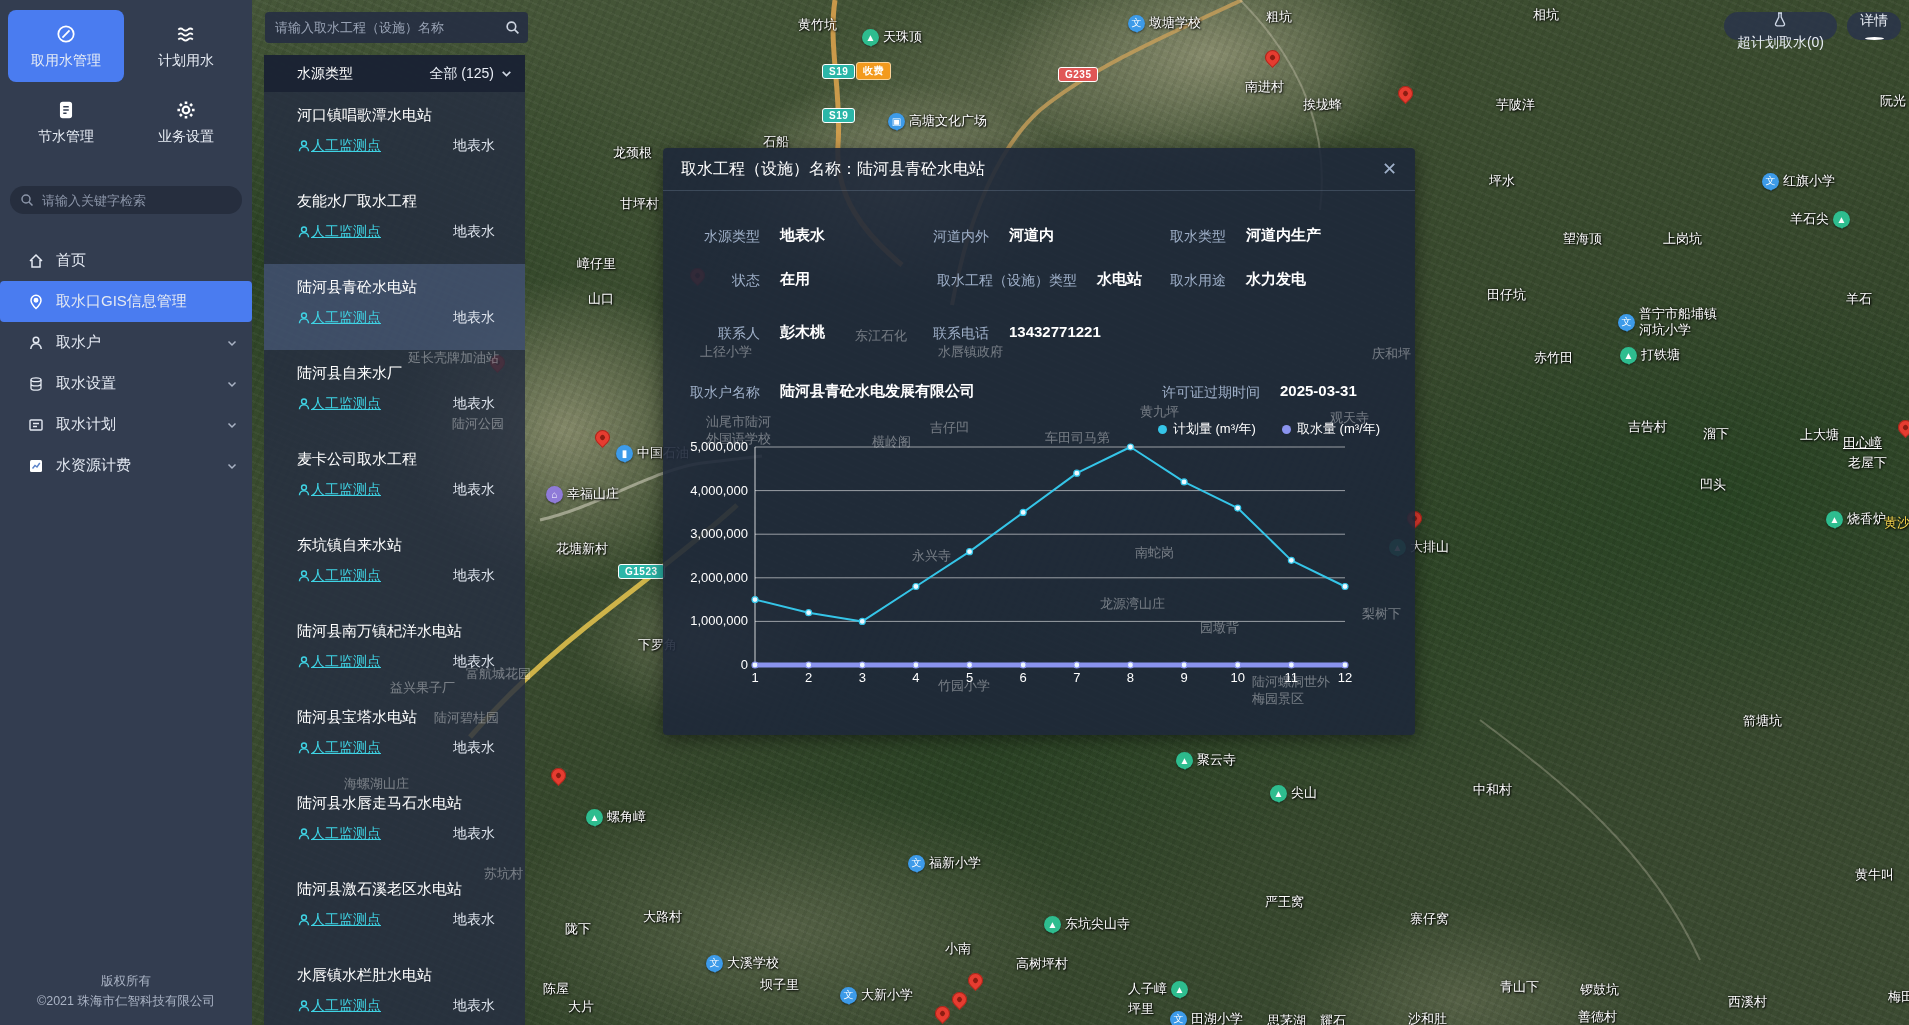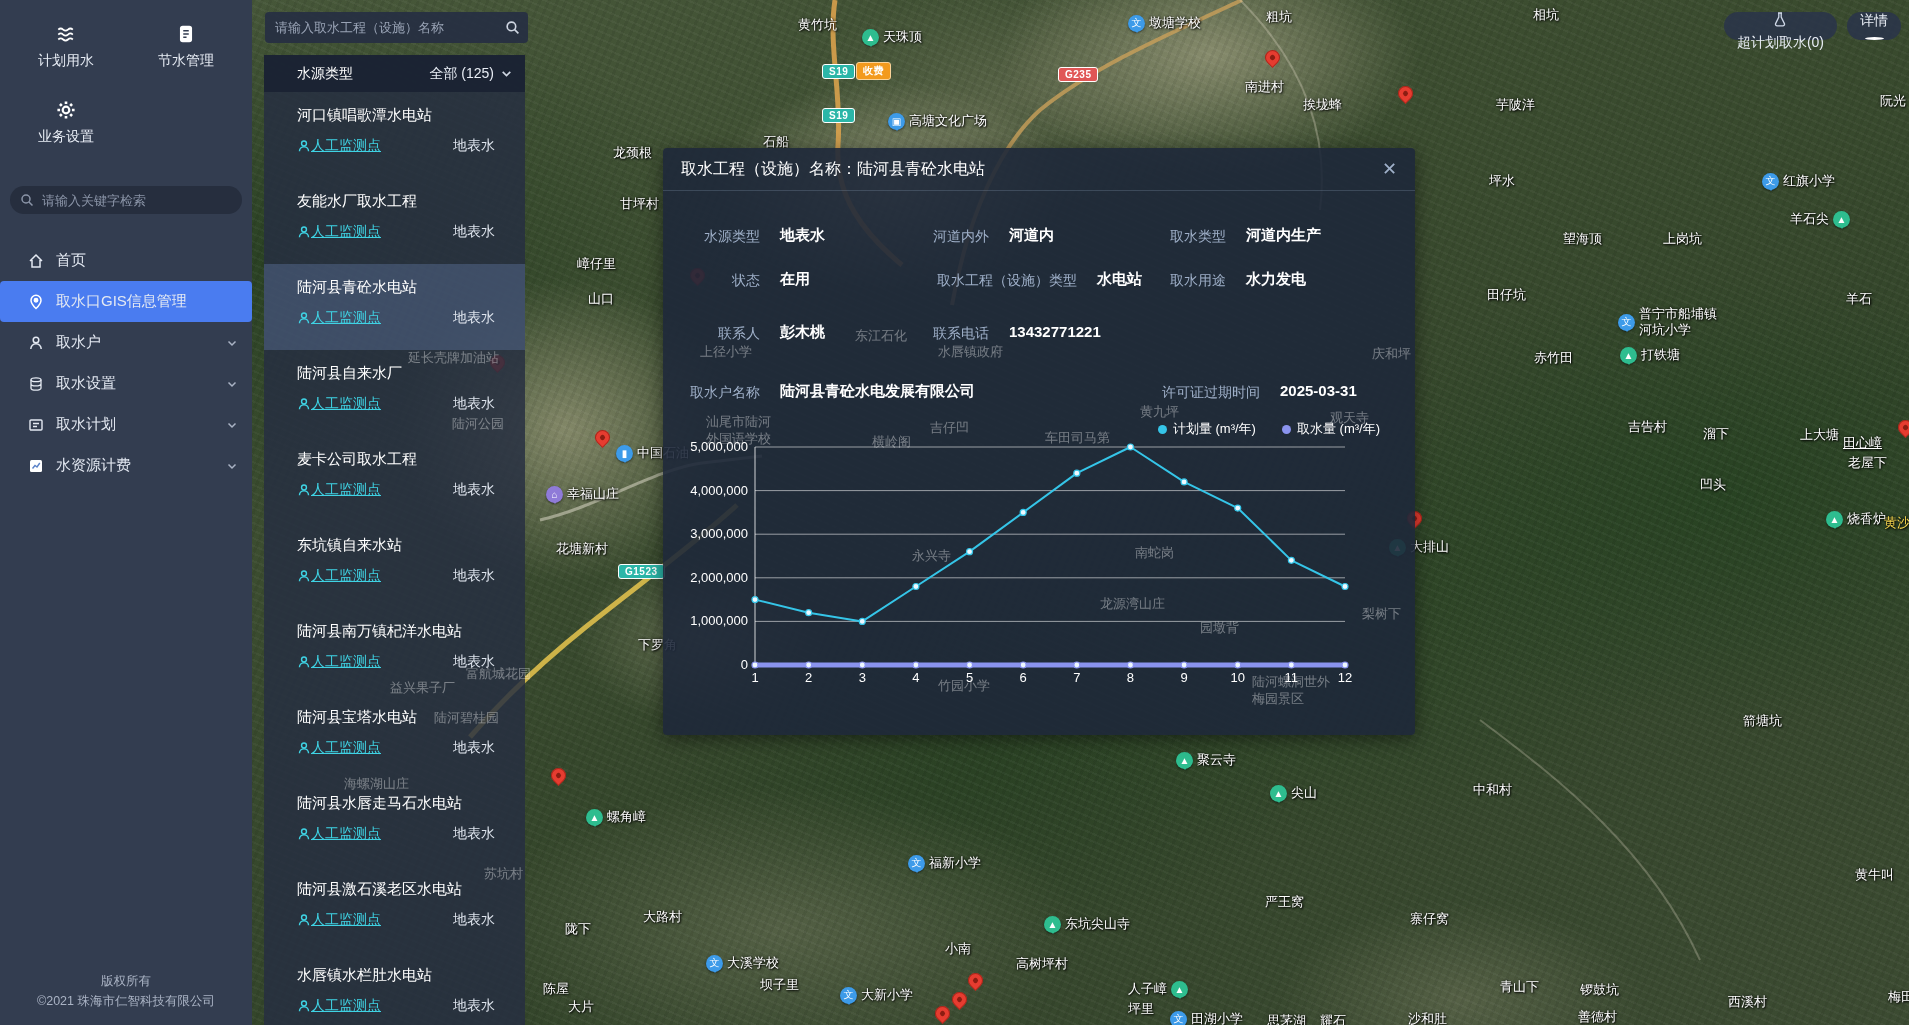--- a/index.html
+++ b/index.html
@@ -398,20 +398,29 @@
     <span class="pin" style="left: 935px; top: 1006px;"></span>
     <span class="badge teal" style="left: 822px; top: 64px;">S19</span>
     <span class="badge orange" style="left: 856px; top: 62px;">收费</span>
     <span class="badge teal" style="left: 822px; top: 108px;">S19</span>
     <span class="badge red" style="left: 1058px; top: 67px;">G235</span>
     <span class="badge teal" style="left: 618px; top: 564px;">G1523</span>
   </div>
 
 <div id="sidebar">
   <div class="tiles">
+    <div class="tile active">
+      <span>
+        <svg width="22" height="22" viewBox="0 0 20 20" fill="none" stroke="#fff" stroke-width="1.6">
+          <circle cx="10" cy="10" r="7"></circle>
+            <path d="M13.2 6.8 L6.8 13.2"></path>
+          </svg>
+      </span>
+      <span>取用水管理</span>
+    </div>
     <div class="tile">
       <span>
         <svg width="22" height="22" viewBox="0 0 20 20" fill="none" stroke="#fff" stroke-width="1.6">
           <path d="M3 6 q2.2 -2 4.4 0 t4.4 0 t4.4 0"></path>
             <path d="M3 10.5 q2.2 -2 4.4 0 t4.4 0 t4.4 0"></path>
           <path d="M3 15 q2.2 -2 4.4 0 t4.4 0 t4.4 0"></path>
           </svg>
       </span>
       <span>计划用水</span>
     </div>

